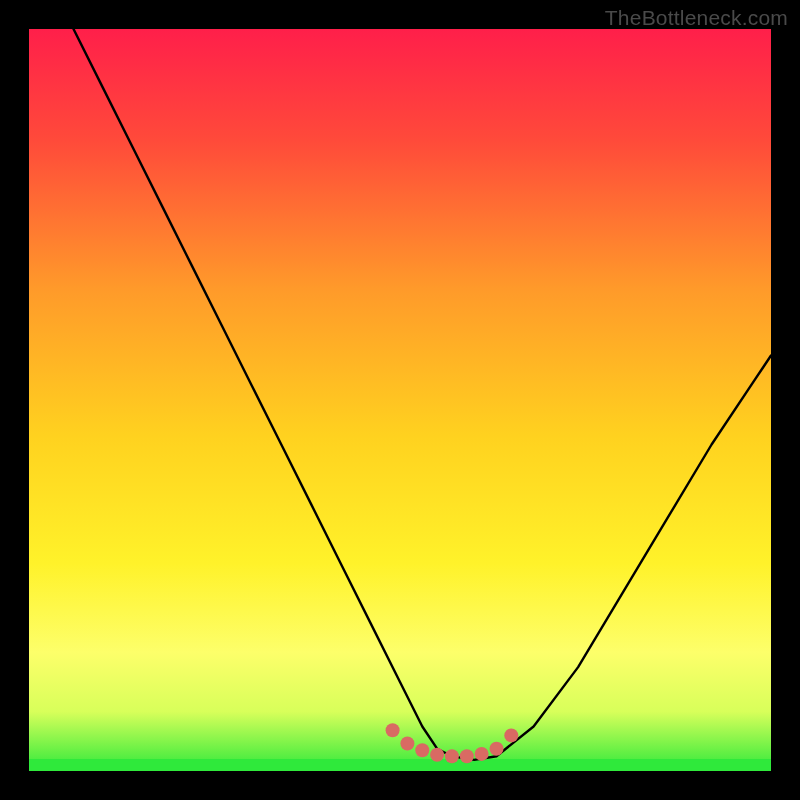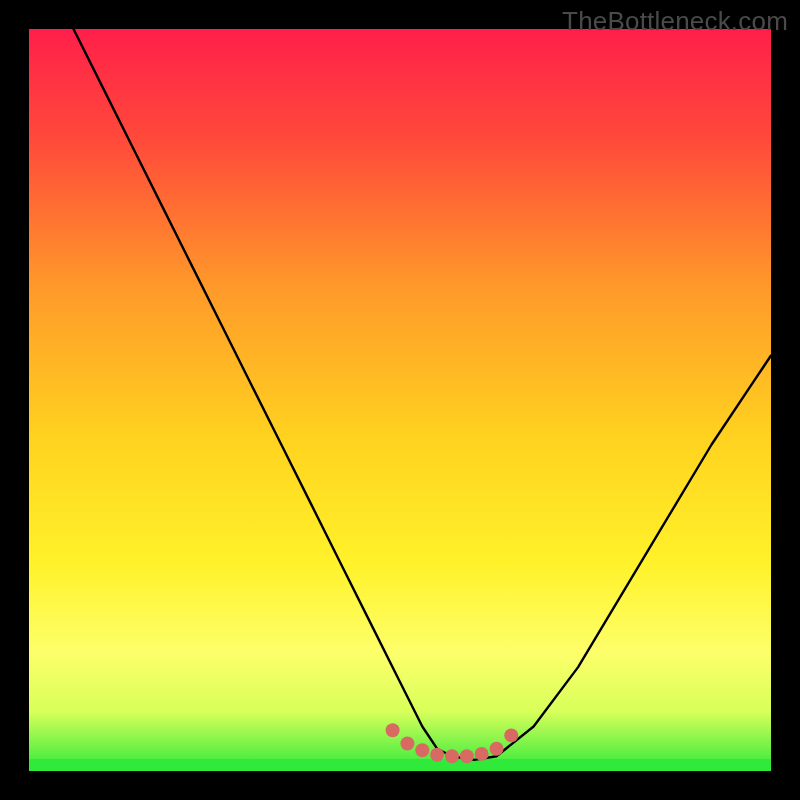--- a/index.html
+++ b/index.html
@@ -23,21 +23,21 @@
     top: 29px;
     width: 742px;
     height: 742px;
     overflow: hidden;
   }
   .watermark {
     position: absolute;
     top: 6px;
     right: 12px;
     color: #4a4a4a;
-    font-size: 26px;
+    font-size: 21px;
     font-weight: 500;
     letter-spacing: 0.2px;
     z-index: 5;
   }
   svg { display: block; }
 </style>
 </head>
 <body>
 
 <div class="stage">

